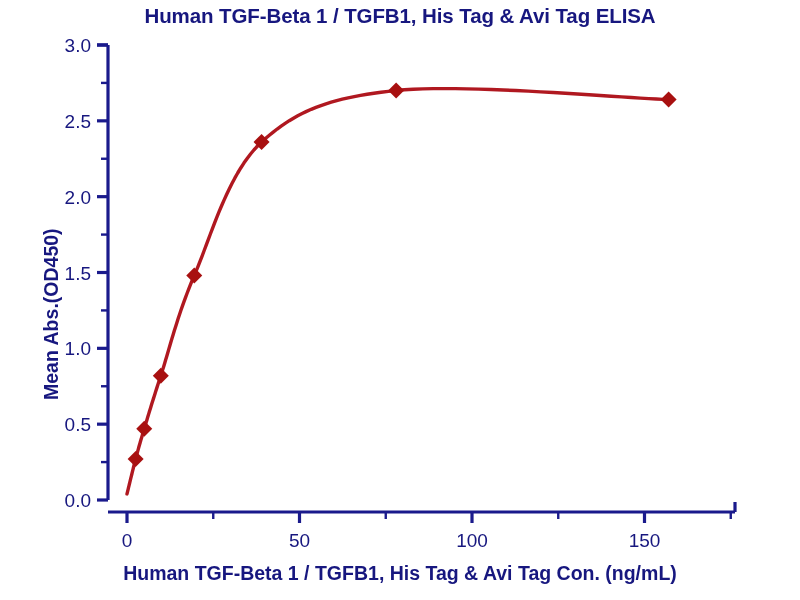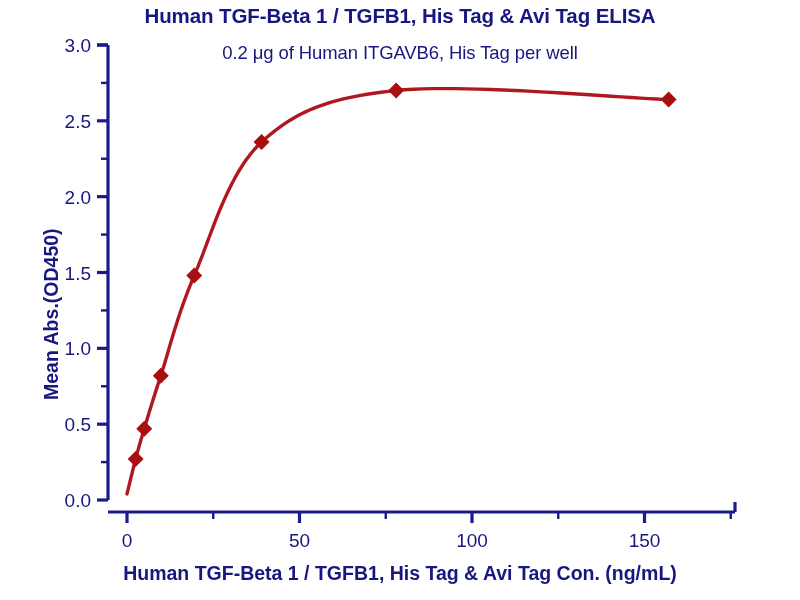--- a/index.html
+++ b/index.html
@@ -44,21 +44,20 @@
     font-size:19px;
   }
 </style>
 </head>
 <body>
 
 <div id="figure">
 
   <div class="ttl" id="chart-title">Human TGF-Beta 1 / TGFB1, His Tag &amp; Avi Tag ELISA</div>
 
-  <div class="ttl" id="chart-subtitle">0.2 μg of Human ITGAVB6, His Tag per well</div>
 
   <div id="y-axis-title">Mean Abs.(OD450)</div>
 
   <div id="x-axis-title">Human TGF-Beta 1 / TGFB1, His Tag &amp; Avi Tag Con. (ng/mL)</div>
 
   <svg id="plot-svg" width="800" height="600">
     <g id="y-axis-group">
         <line x1="108" y1="45" x2="108" y2="500" stroke="#1a1a8c" stroke-width="3.2"></line>
         <line x1="108" y1="500" x2="97" y2="500" stroke="#1a1a8c" stroke-width="3.2"></line>
         <text x="91" y="507" text-anchor="end" class="tick-label">0.0</text>

